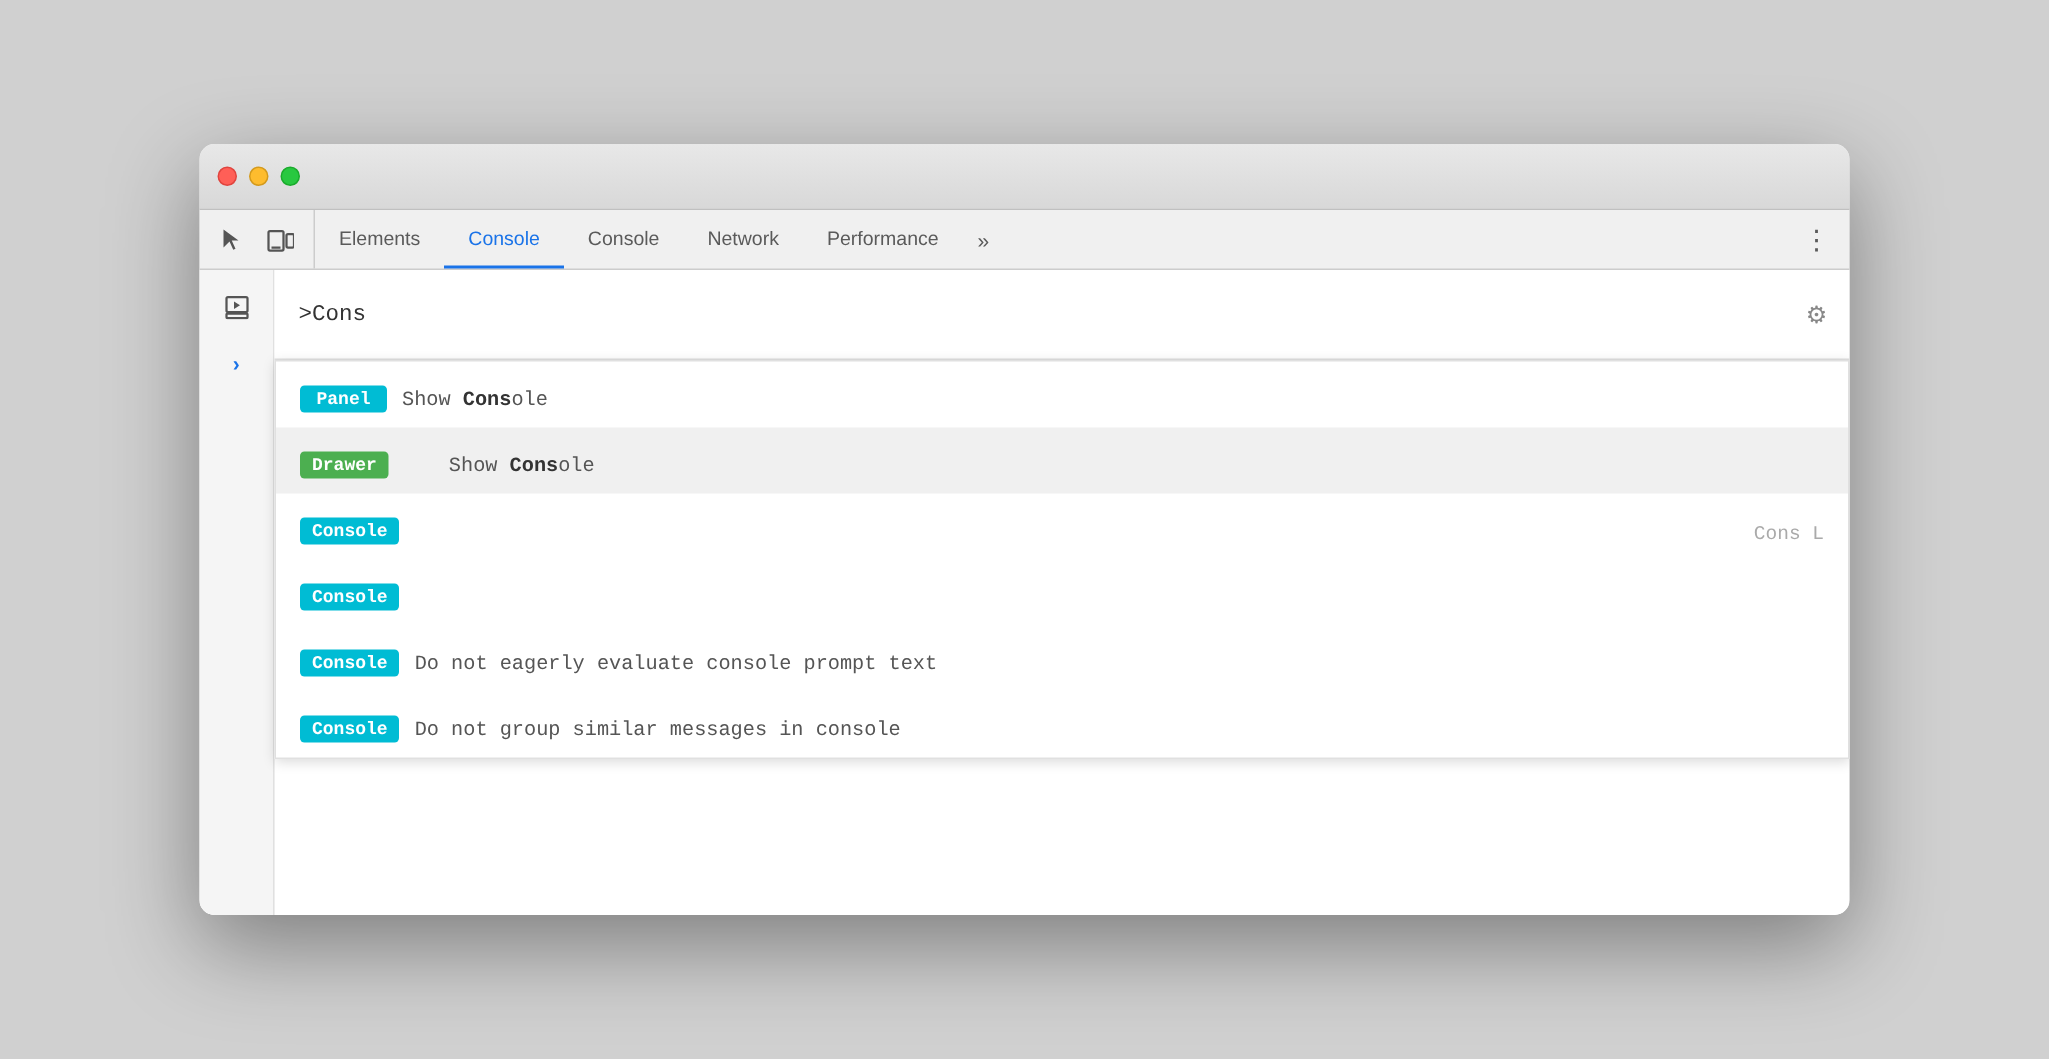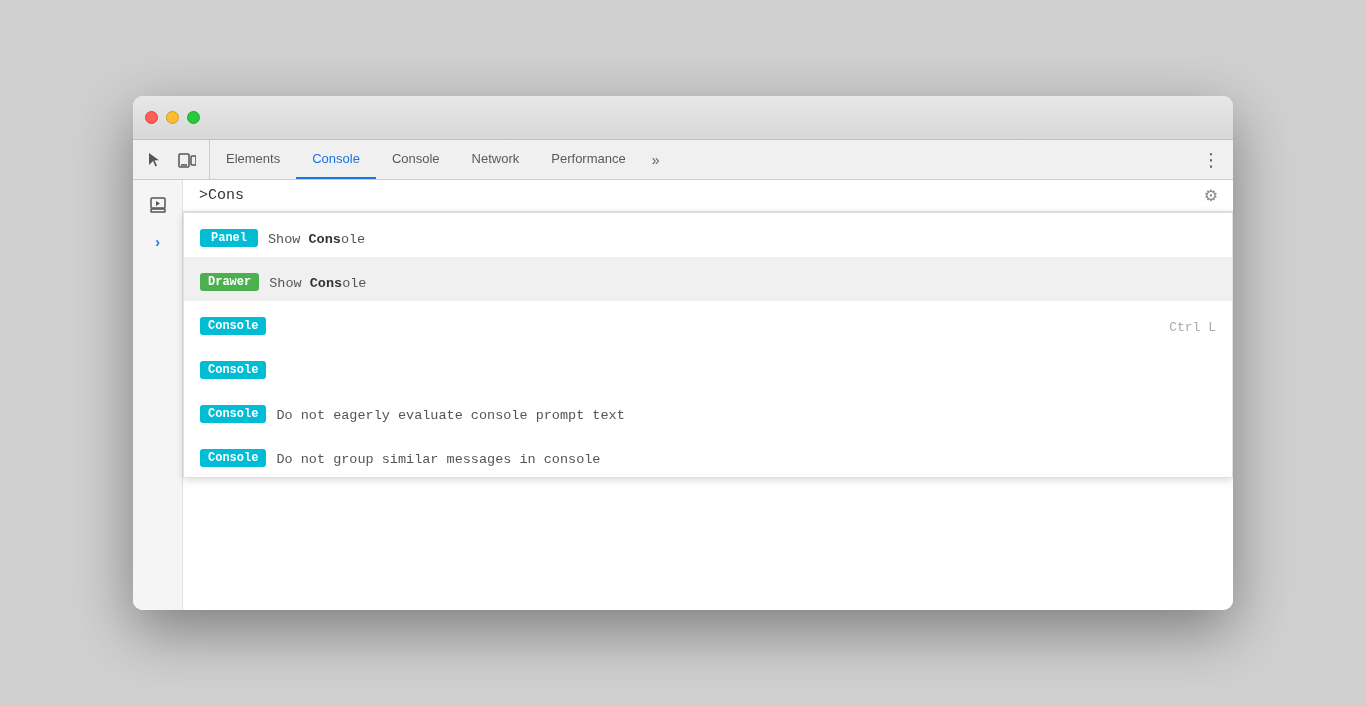--- a/index.html
+++ b/index.html
@@ -184,21 +184,21 @@
       flex: 1;
       display: flex;
       flex-direction: column;
       position: relative;
     }
 
     .command-input-bar {
       display: flex;
       align-items: center;
       padding: 0 16px;
-      height: 32px;
+      height: 60px;
       border-bottom: 1px solid #e0e0e0;
       background: white;
     }
 
     .command-prompt {
       font-size: 15px;
       color: #333;
       flex: 1;
       font-family: 'Menlo', 'Monaco', 'Courier New', monospace;
     }
@@ -229,20 +229,21 @@
       padding: 10px 16px;
       cursor: pointer;
       font-size: 13.5px;
       min-height: 44px;
       font-family: Liberation Mono, monospace;
     }
 
     .autocomplete-item:hover,
     .autocomplete-item.highlighted {
       background: #f0f0f0;
+      gap: 30px;
     }
 
     .badge {
       display: inline-block;
       padding: 2px 8px;
       border-radius: 3px;
       font-size: 12px;
       font-weight: 600;
       color: white;
       margin-right: 10px;
@@ -356,21 +357,21 @@
           <span class="item-text">Show <strong>Cons</strong>ole</span>
         </div>
 
         <div class="autocomplete-item highlighted">
           <span class="badge badge-drawer">Drawer</span>
           <span class="item-text">Show <strong>Cons</strong>ole</span>
         </div>
 
         <div class="autocomplete-item">
           <span class="badge badge-console">Console</span>
-          <span class="shortcut">Ctrl L</span>
+          <span class="shortcut">Cons L</span>
         </div>
 
         <div class="autocomplete-item">
           <span class="badge badge-console">Console</span>
         </div>
 
         <div class="autocomplete-item">
           <span class="badge badge-console">Console</span>
           <span class="item-text">Do not eagerly evaluate console prompt text</span>
         </div>

